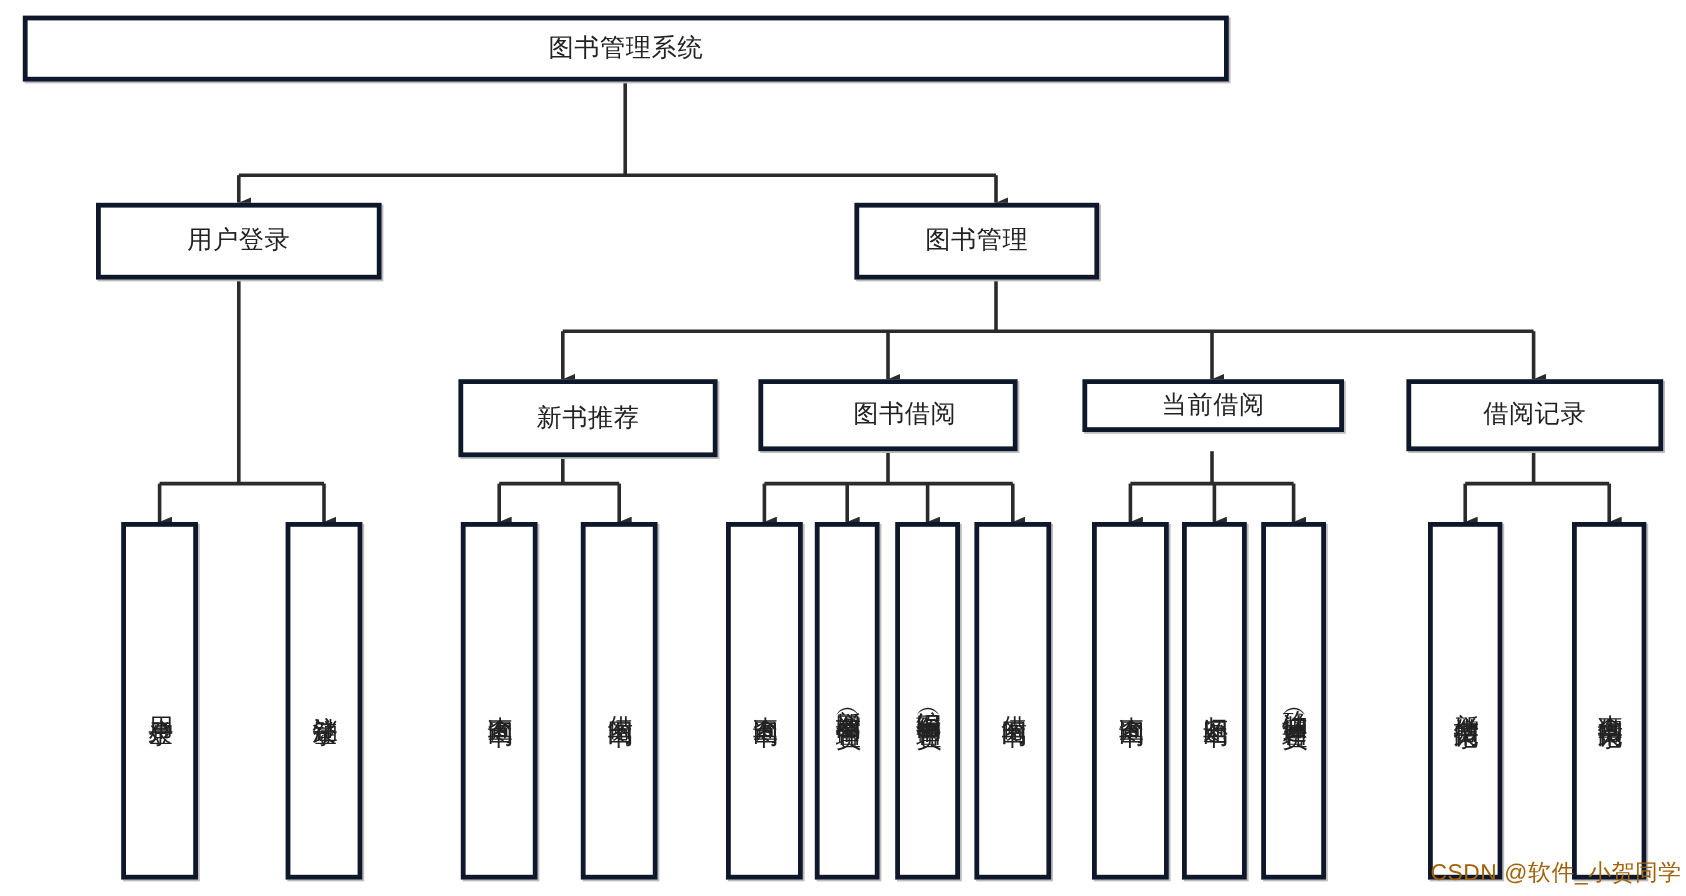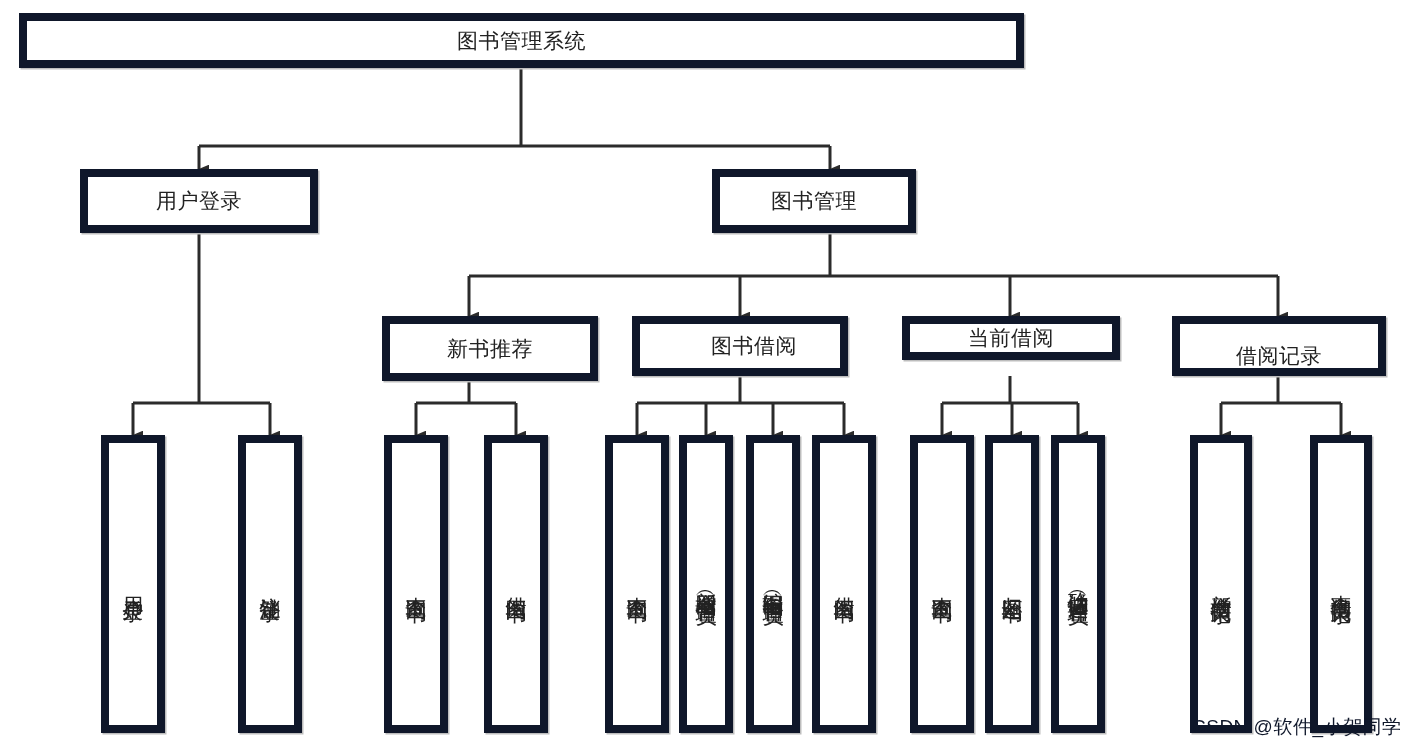--- a/index.html
+++ b/index.html
@@ -20,21 +20,21 @@
     left: 0;
     top: 0;
     width: 1405px;
     height: 747px;
     pointer-events: none;
   }
   .node {
     position: absolute;
     box-sizing: border-box;
     background: #ffffff;
-    border: 8px solid #0f172a;
+    border: 4px solid #0f172a;
     box-shadow: 1.5px 1.5px 0 0 #bdbdbd;
     display: flex;
     align-items: center;
     justify-content: center;
   }
   .node .label {
     color: #222222;
     text-align: center;
     line-height: 1.12;
     letter-spacing: 0.5px;
@@ -49,21 +49,21 @@
   .node.vert .label {
     writing-mode: vertical-rl;
     text-orientation: upright;
     font-size: 21px;
     letter-spacing: 2px;
     line-height: 1.05;
     max-height: 100%;
   }
   .watermark {
     position: absolute;
-    color: #0f172a;
+    color: #a16207;
     font-size: 19px;
     letter-spacing: 0.5px;
     white-space: nowrap;
     user-select: none;
   }
 </style>
 </head>
 <body>
 
 <div id="canvas">
@@ -123,21 +123,21 @@
       </div>
       <div class="node horiz" style="left: 382px; top: 316px; width: 216px; height: 65px;">
         <span class="label">新书推荐</span>
       </div>
       <div class="node horiz" style="left: 632px; top: 316px; width: 216px; height: 60px; padding-left: 28px;">
         <span class="label">图书借阅</span>
       </div>
       <div class="node horiz" style="left: 902px; top: 316px; width: 218px; height: 44px;">
         <span class="label">当前借阅</span>
       </div>
-      <div class="node horiz" style="left: 1172px; top: 316px; width: 214px; height: 60px; align-items: flex-end;">
+      <div class="node horiz" style="left: 1172px; top: 316px; width: 214px; height: 60px;">
         <span class="label">借阅记录</span>
       </div>
       <div class="node vert" style="left: 101px; top: 435px; width: 64px; height: 298px;">
         <span class="label">用户登录</span>
       </div>
       <div class="node vert" style="left: 238px; top: 435px; width: 64px; height: 298px;">
         <span class="label">注销登录</span>
       </div>
       <div class="node vert" style="left: 384px; top: 435px; width: 64px; height: 298px;">
         <span class="label">查询图书</span>

